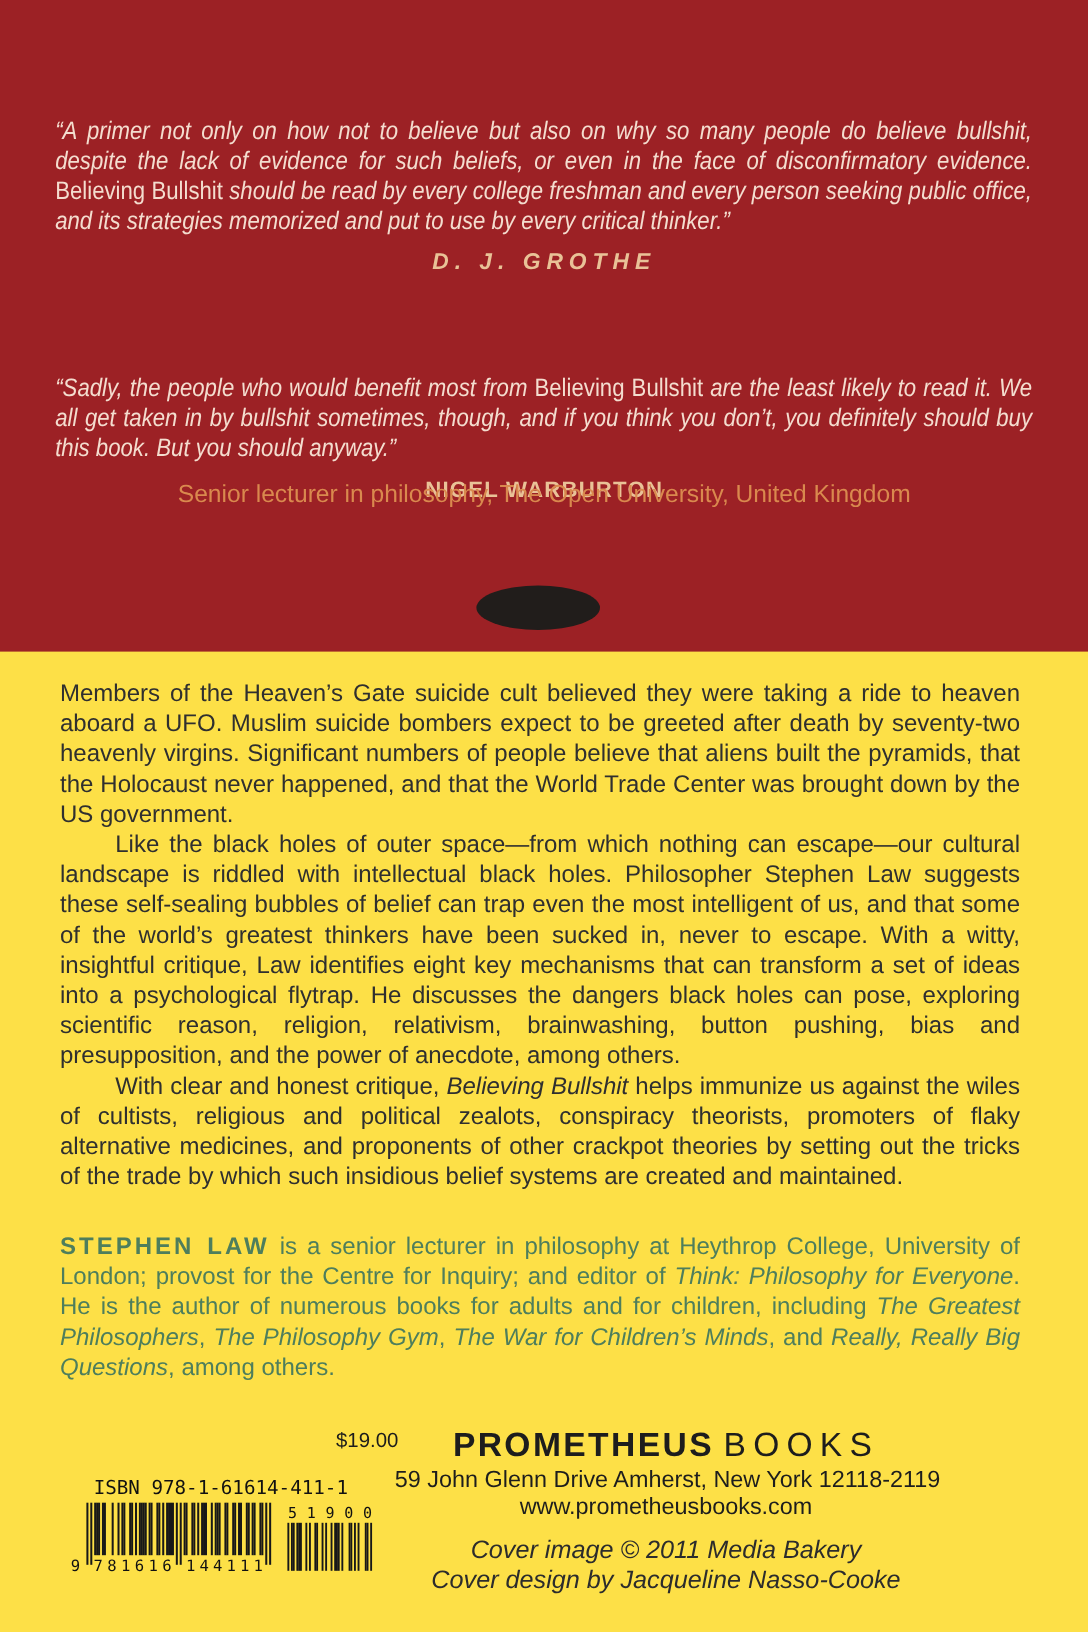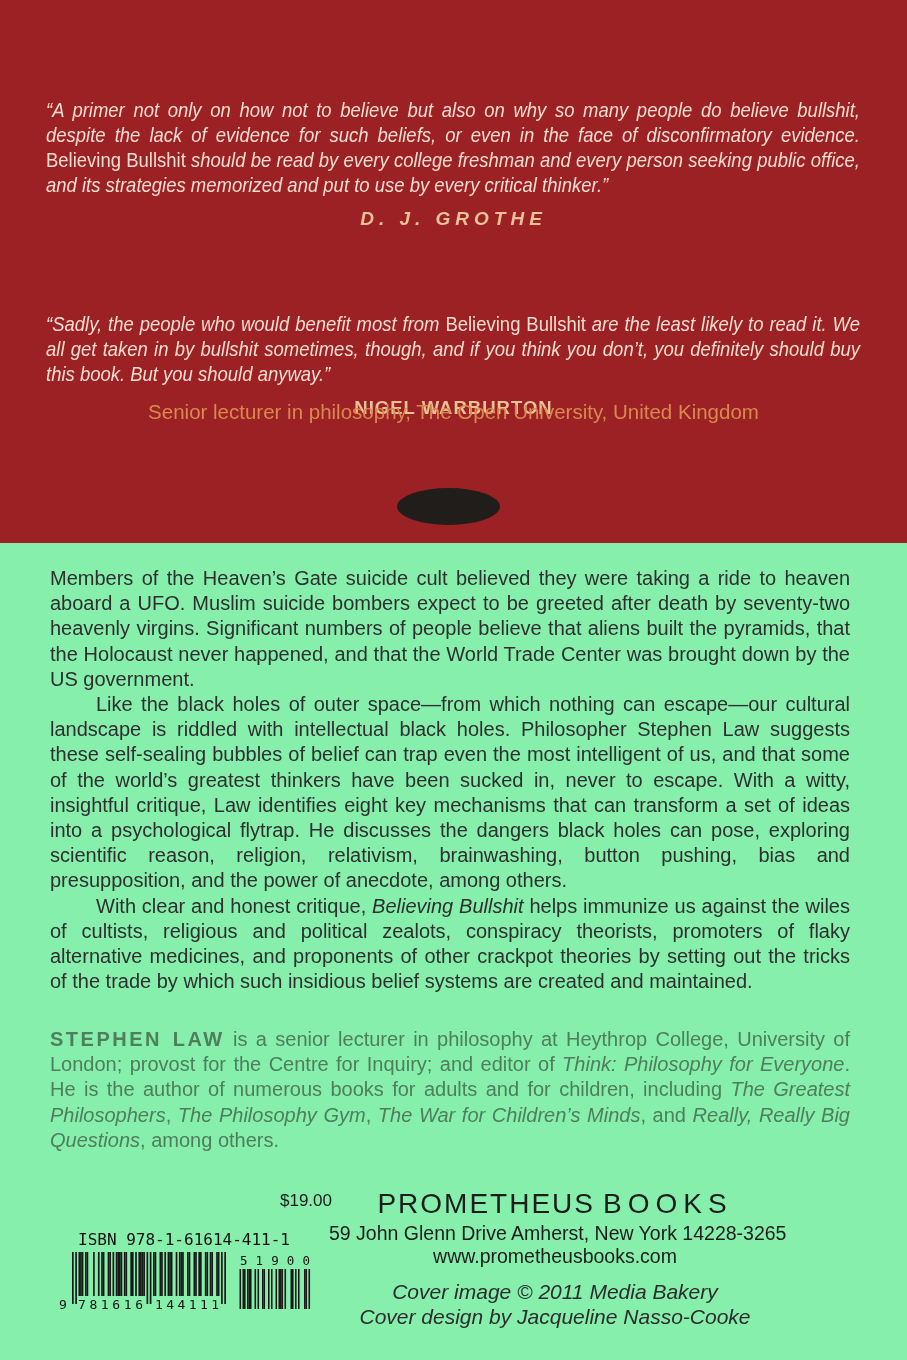--- a/index.html
+++ b/index.html
@@ -1,16 +1,16 @@
 <!DOCTYPE html>
 <html><head>
 <meta charset="utf-8">
 <style>
   html,body{margin:0;padding:0;background:#ffffff;}
-  .page{position:relative;width:907px;height:1360px;background:#86efac;
+  .page{position:relative;width:907px;height:1360px;background:#fde047;
         font-family:"Liberation Sans",sans-serif;overflow:hidden;}
 
   
   .red-panel{position:absolute;left:0;top:0;width:907px;height:543px;background:#9c2125;}
 
   .quote{position:absolute;left:46px;width:925px;font-style:italic;color:#f4ddcf;
          font-size:21px;line-height:25px;text-align:justify;
          transform:scaleX(0.88);transform-origin:0 0;}
   #quote1{top:97px;}
   #quote2{top:311px;}
@@ -33,21 +33,21 @@
 
   .author-bio{position:absolute;left:50px;top:1027px;width:800px;font-size:20px;
               line-height:25.2px;color:#4e7e5c;text-align:justify;}
   .bio-name{font-weight:700;letter-spacing:2.5px;}
 
   .price{position:absolute;left:238px;top:1191px;width:94px;text-align:right;
          font-size:17px;color:#1c1c1c;}
 
   .publisher{position:absolute;left:329px;top:1189px;width:452px;text-align:center;color:#1d1d1d;}
   .pub-name{font-size:28px;line-height:30px;white-space:nowrap;}
-  .pub-bold{font-weight:400;letter-spacing:2px;}
+  .pub-bold{font-weight:700;letter-spacing:2px;}
   .pub-light{font-weight:400;letter-spacing:6px;margin-left:8px;}
   .pub-address{font-size:19.5px;line-height:23px;margin-top:3px;white-space:nowrap;}
   .pub-web{font-size:19.5px;line-height:23px;}
 
   .credits{position:absolute;left:329px;top:1280px;width:452px;text-align:center;
            font-style:italic;font-size:21px;line-height:24.5px;color:#2c2c2c;}
 
   
   .barcode-block{position:absolute;left:55px;top:1230px;width:258px;height:110px;}
   .isbn-label{text-align:center;font-family:"DejaVu Sans Mono","Liberation Mono",monospace;
@@ -76,21 +76,21 @@
     <p class="indent"><span style="font-style: normal;">Like the black holes of outer space—from which nothing can escape—our cultural landscape is riddled with intellectual black holes. Philosopher Stephen Law suggests these self-sealing bubbles of belief can trap even the most intelligent of us, and that some of the world’s greatest thinkers have been sucked in, never to escape. With a witty, insightful critique, Law identifies eight key mechanisms that can transform a set of ideas into a psychological flytrap. He discusses the dangers black holes can pose, exploring scientific reason, religion, relativism, brainwashing, button pushing, bias and presupposition, and the power of anecdote, among others.</span></p>
     <p class="indent"><span style="font-style: normal;">With clear and honest critique, </span><span style="font-style: italic;">Believing Bullshit</span><span style="font-style: normal;"> helps immunize us against the wiles of cultists, religious and political zealots, conspiracy theorists, promoters of flaky alternative medicines, and proponents of other crackpot theories by setting out the tricks of the trade by which such insidious belief systems are created and maintained.</span></p>
   </div>
 
   <div class="author-bio"><span class="bio-name">STEPHEN LAW</span><span><span style="font-style: normal;"> is a senior lecturer in philosophy at Heythrop College, University of London; provost for the Centre for Inquiry; and editor of </span><span style="font-style: italic;">Think: Philosophy for Everyone</span><span style="font-style: normal;">. He is the author of numerous books for adults and for children, including </span><span style="font-style: italic;">The Greatest Philosophers</span><span style="font-style: normal;">, </span><span style="font-style: italic;">The Philosophy Gym</span><span style="font-style: normal;">, </span><span style="font-style: italic;">The War for Children’s Minds</span><span style="font-style: normal;">, and </span><span style="font-style: italic;">Really, Really Big Questions</span><span style="font-style: normal;">, among others.</span></span></div>
 
   <div class="price">$19.00</div>
 
   <div class="publisher">
     <div class="pub-name"><span class="pub-bold">PROMETHEUS</span><span class="pub-light">BOOKS</span></div>
-    <div class="pub-address">59 John Glenn Drive Amherst, New York 14228-3265</div>
+    <div class="pub-address">59 John Glenn Drive Amherst, New York 12118-2119</div>
     <div class="pub-web">www.prometheusbooks.com</div>
   </div>
 
   <div class="credits">
     <div>Cover image © 2011 Media Bakery</div>
     <div>Cover design by Jacqueline Nasso-Cooke</div>
   </div>
 
   <div class="barcode-block">
     <div class="isbn-label">ISBN 978-1-61614-411-1</div>

